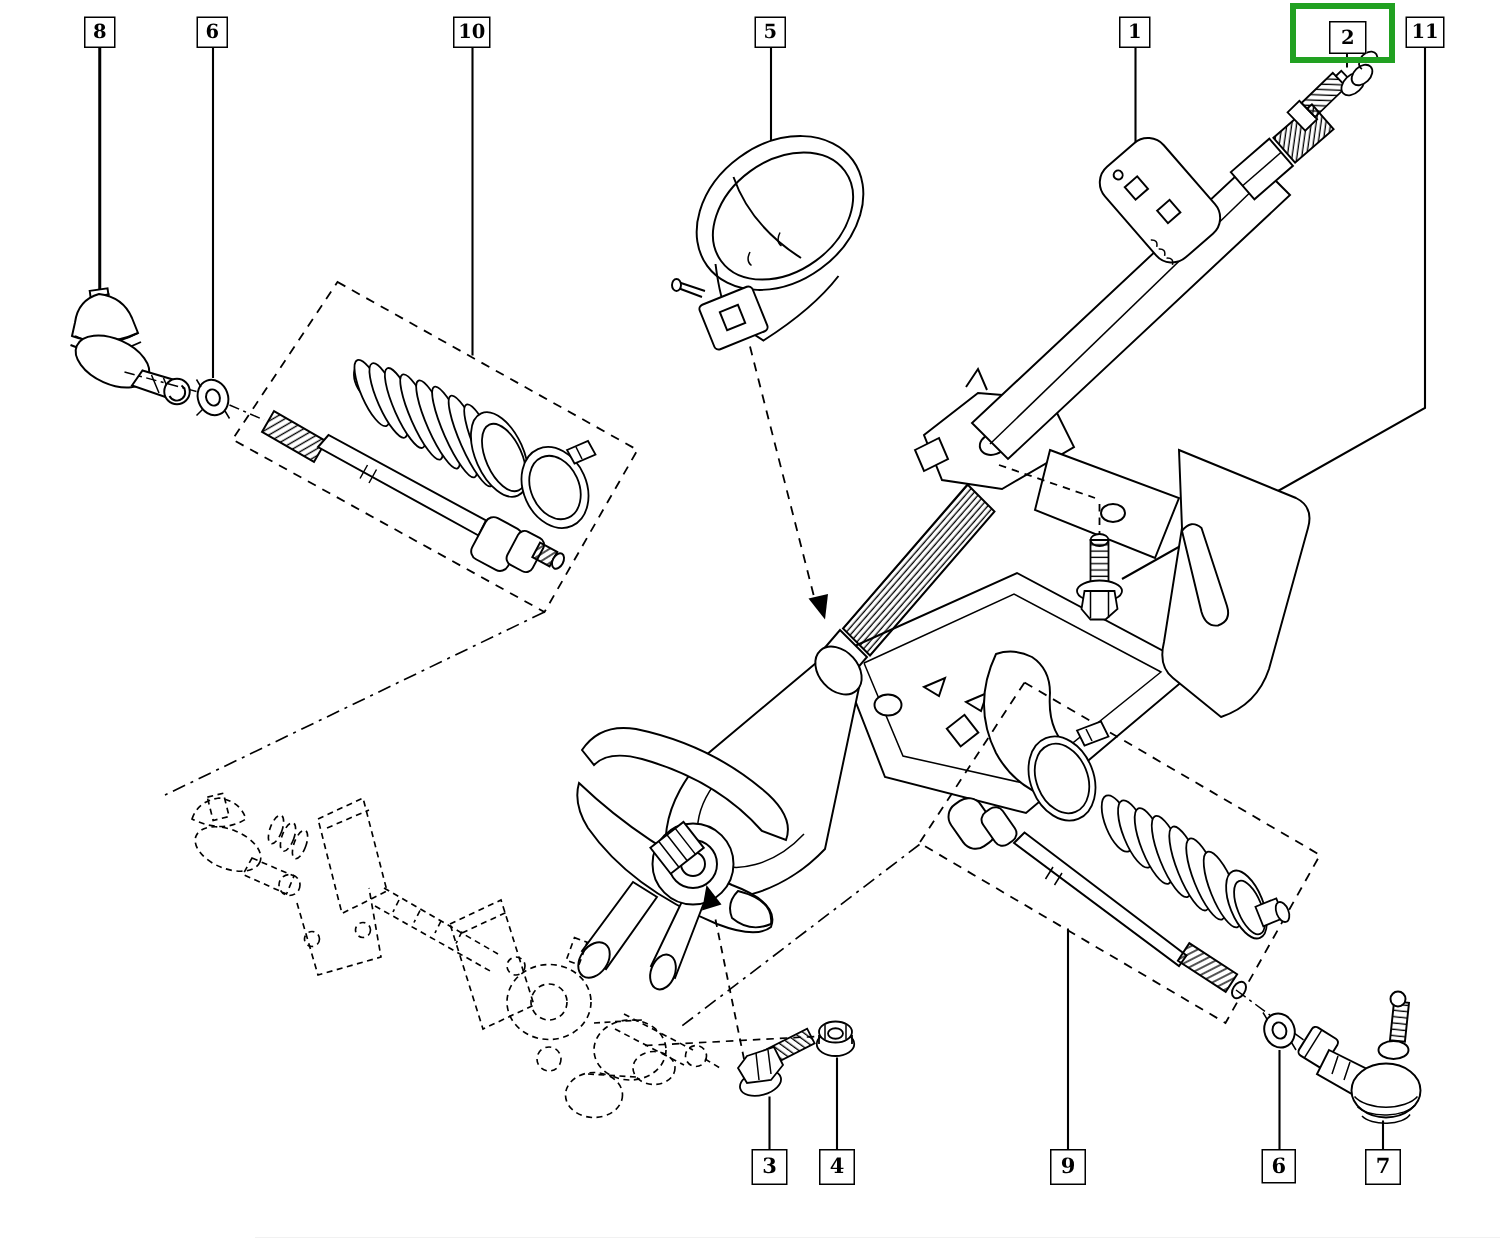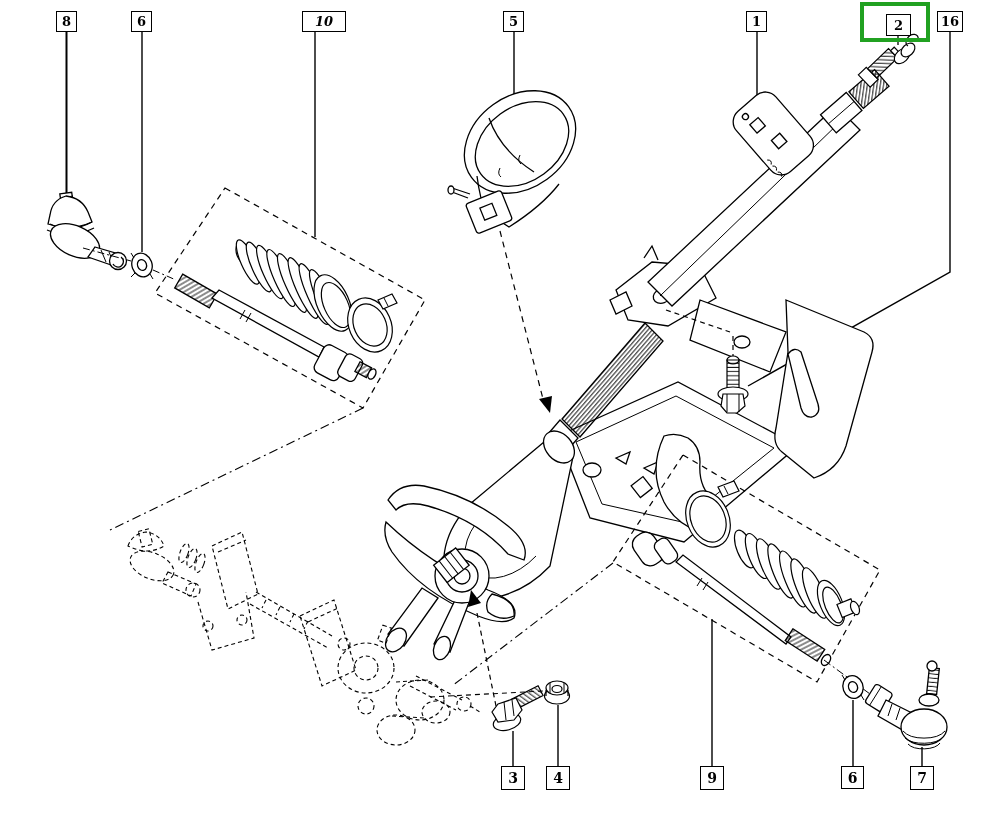--- a/index.html
+++ b/index.html
@@ -318,24 +318,24 @@
     <ellipse cx="902" cy="56" rx="9" ry="6" transform="rotate(-44 902 56)"></ellipse>
     <ellipse cx="908" cy="50" rx="8" ry="5.5" transform="rotate(-44 908 50)"></ellipse>
     <path d="M908 46 A7 5 -44 1 1 918 40" fill="none"></path>
   </g>
 </svg>
 
 <div class="hl-frame" style="left:860px;top:2px;width:70px;height:40px;"></div>
 
 <div class="callout" style="left:56px;top:11px;width:21px;height:21px;">8</div>
 <div class="callout" style="left:131px;top:11px;width:21px;height:21px;">6</div>
-<div class="callout" style="left:302px;top:11px;width:44px;height:21px;font-style:italic;">10</div>
+<div class="callout" style="left:302px;top:11px;width:25px;height:21px;">10</div>
 <div class="callout" style="left:503px;top:11px;width:21px;height:21px;">5</div>
 <div class="callout" style="left:746px;top:11px;width:21px;height:21px;">1</div>
 <div class="callout" style="left:886px;top:14px;width:25px;height:22px;">2</div>
-<div class="callout" style="left:937px;top:11px;width:26px;height:21px;">16</div>
+<div class="callout" style="left:937px;top:11px;width:26px;height:21px;">11</div>
 <div class="callout big" style="left:501px;top:766px;width:24px;height:24px;">3</div>
 <div class="callout big" style="left:546px;top:766px;width:24px;height:24px;">4</div>
 <div class="callout big" style="left:700px;top:766px;width:24px;height:24px;">9</div>
 <div class="callout big" style="left:841px;top:766px;width:23px;height:23px;">6</div>
 <div class="callout big" style="left:910px;top:766px;width:24px;height:24px;">7</div>
 
 </div>
 
 </body></html>

